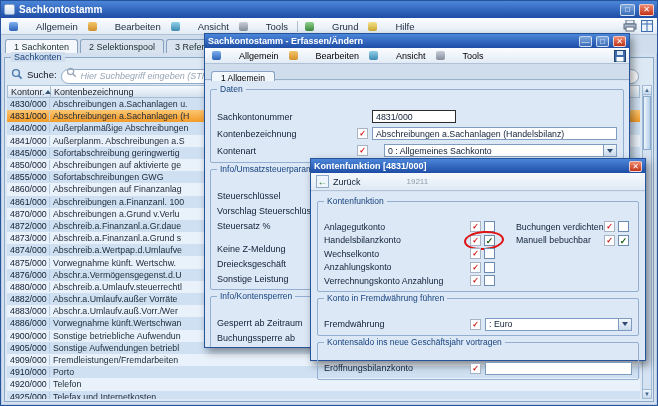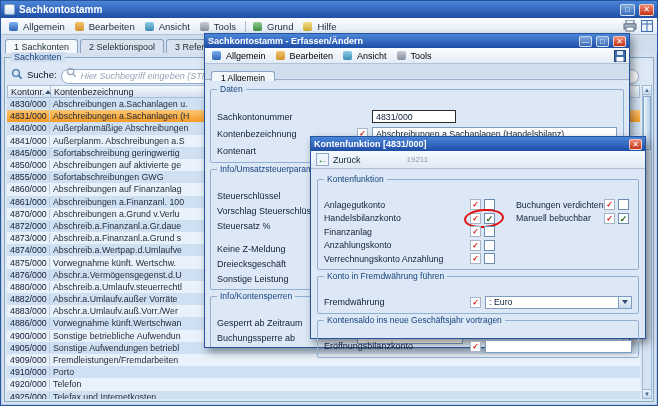--- a/index.html
+++ b/index.html
@@ -8,21 +8,21 @@
 
   
   .titlebar{height:17px;background:linear-gradient(#4b86d9,#1e4da6);display:flex;align-items:center;padding:0 3px;gap:4px}
   .ttext{color:#fff;font-size:10px;font-weight:bold;flex:1;white-space:nowrap;overflow:hidden}
   .ticon{width:11px;height:11px;background:linear-gradient(#fdfdfd,#cfe0f2);border:1px solid #8aa4c8;border-radius:2px;flex:0 0 auto}
   .tbtn{width:15px;height:12px;font-size:8px;line-height:10px;text-align:center;color:#fff;border:1px solid rgba(255,255,255,.7);border-radius:2px;flex:0 0 auto}
   .tbtn.blue{background:linear-gradient(#7fa8dd,#3a6cb8)}
   .tbtn.close{background:linear-gradient(#ef8a70,#c03318)}
 
   .menubar{height:17px;background:linear-gradient(#fbfdff,#e2ebf5);border-bottom:1px solid #b2c2d6;display:flex;align-items:center;padding:0 4px;font-size:9.5px;color:#1c2a3c}
-  .mitem{display:flex;align-items:center;gap:5px;padding:1px 6px 1px 4px;white-space:nowrap}
+  .mitem{display:flex;align-items:center;gap:18px;padding:1px 6px 1px 4px;white-space:nowrap}
   .micon{width:9px;height:9px;border-radius:2px;display:inline-block}
   .mc0,.dc0{background:linear-gradient(#7db0ef,#2d62b8)}
   .mc1,.dc1{background:linear-gradient(#f3c56a,#d2902c)}
   .mc2,.dc2{background:linear-gradient(#8ed0ea,#3e8ab2)}
   .mc3,.dc3{background:linear-gradient(#c8ced8,#858e9c)}
   .mc4{background:linear-gradient(#8fd08f,#3e8a3e)}
   .mc5{background:linear-gradient(#f3e08a,#cdaa30)}
   .msep{width:1px;height:11px;background:#aebccf;margin:0 3px}
   .mspacer{flex:1}
   .mtool{display:flex;align-items:center;margin-left:4px}
@@ -82,21 +82,21 @@
   .redcheck.empty{visibility:hidden}
   .field{height:13px;border:1px solid #7e9cc0;background:#fff;font-size:8.8px;padding:0 3px;display:flex;align-items:center;white-space:nowrap;overflow:hidden;color:#102038}
   .field.focus{border-color:#2b2b2b}
   .w140{width:140px}.w153{width:153px}
   .carrow{width:13px;height:13px;background:linear-gradient(#f2f7fc,#cbdbec);border:1px solid #7e9cc0;border-left:none;display:flex;align-items:center;justify-content:center;flex:0 0 auto}
   .carrow::before{content:"";width:0;height:0;border-left:3px solid transparent;border-right:3px solid transparent;border-top:4px solid #2e4a70}
   .cbox{width:11px;height:11px;border:1px solid #6b8cb0;background:#fff;font-size:9px;line-height:10px;text-align:center;color:#155c15;font-weight:bold;flex:0 0 auto}
   .cbox.checked::before{content:"\2713"}
 
   
-  .popup{position:absolute;left:310px;top:136px;width:336px;height:203px;background:#d7e3f2;border:1px solid #26549c;box-shadow:3px 4px 8px rgba(0,0,0,.45);z-index:20}
+  .popup{position:absolute;left:310px;top:158px;width:336px;height:203px;background:#d7e3f2;border:1px solid #26549c;box-shadow:3px 4px 8px rgba(0,0,0,.45);z-index:20}
   .ptoolbar{height:18px;display:flex;align-items:center;gap:4px;padding:0 5px;background:linear-gradient(#f6fafd,#dfe9f4);border-bottom:1px solid #b2c2d6}
   .backicon{width:13px;height:13px;border:1px solid #8fa9c8;background:#eef5fc;color:#1d7a1d;font-size:10px;line-height:11px;text-align:center;font-weight:bold}
   .backlabel{font-size:9px;color:#102038}
   .formid{font-size:8px;color:#8f9cac;margin-left:42px}
   .pcontent{position:absolute;left:0;right:0;top:33px;bottom:0;padding:9px 6px 2px;background:#dce8f5}
   .pcols{display:flex}
   .pcol.left{width:192px;flex:0 0 auto}
   .pcol.right{flex:1}
   .pitem{display:flex;align-items:center;height:13.5px;font-size:8.8px;color:#102038}
   .plabel{white-space:nowrap;overflow:hidden;flex:0 0 auto}
@@ -446,21 +446,21 @@
               </div>
               <div class="pitem">
                 <div class="plabel" style="width: 146px;">Handelsbilanzkonto</div>
                 <span class="ckwrap">
                   <span class="redcheck"></span>
                   <span class="cbox checked"></span>
                   <span class="annot"></span>
                 </span>
               </div>
               <div class="pitem">
-                <div class="plabel" style="width: 146px;">Finanzanlag</div>
+                <div class="plabel" style="width: 146px;">Wechselkonto</div>
                 <span class="ckwrap">
                   <span class="redcheck"></span>
                   <span class="cbox"></span>
                 </span>
               </div>
               <div class="pitem">
                 <div class="plabel" style="width: 146px;">Anzahlungskonto</div>
                 <span class="ckwrap">
                   <span class="redcheck"></span>
                   <span class="cbox"></span>

